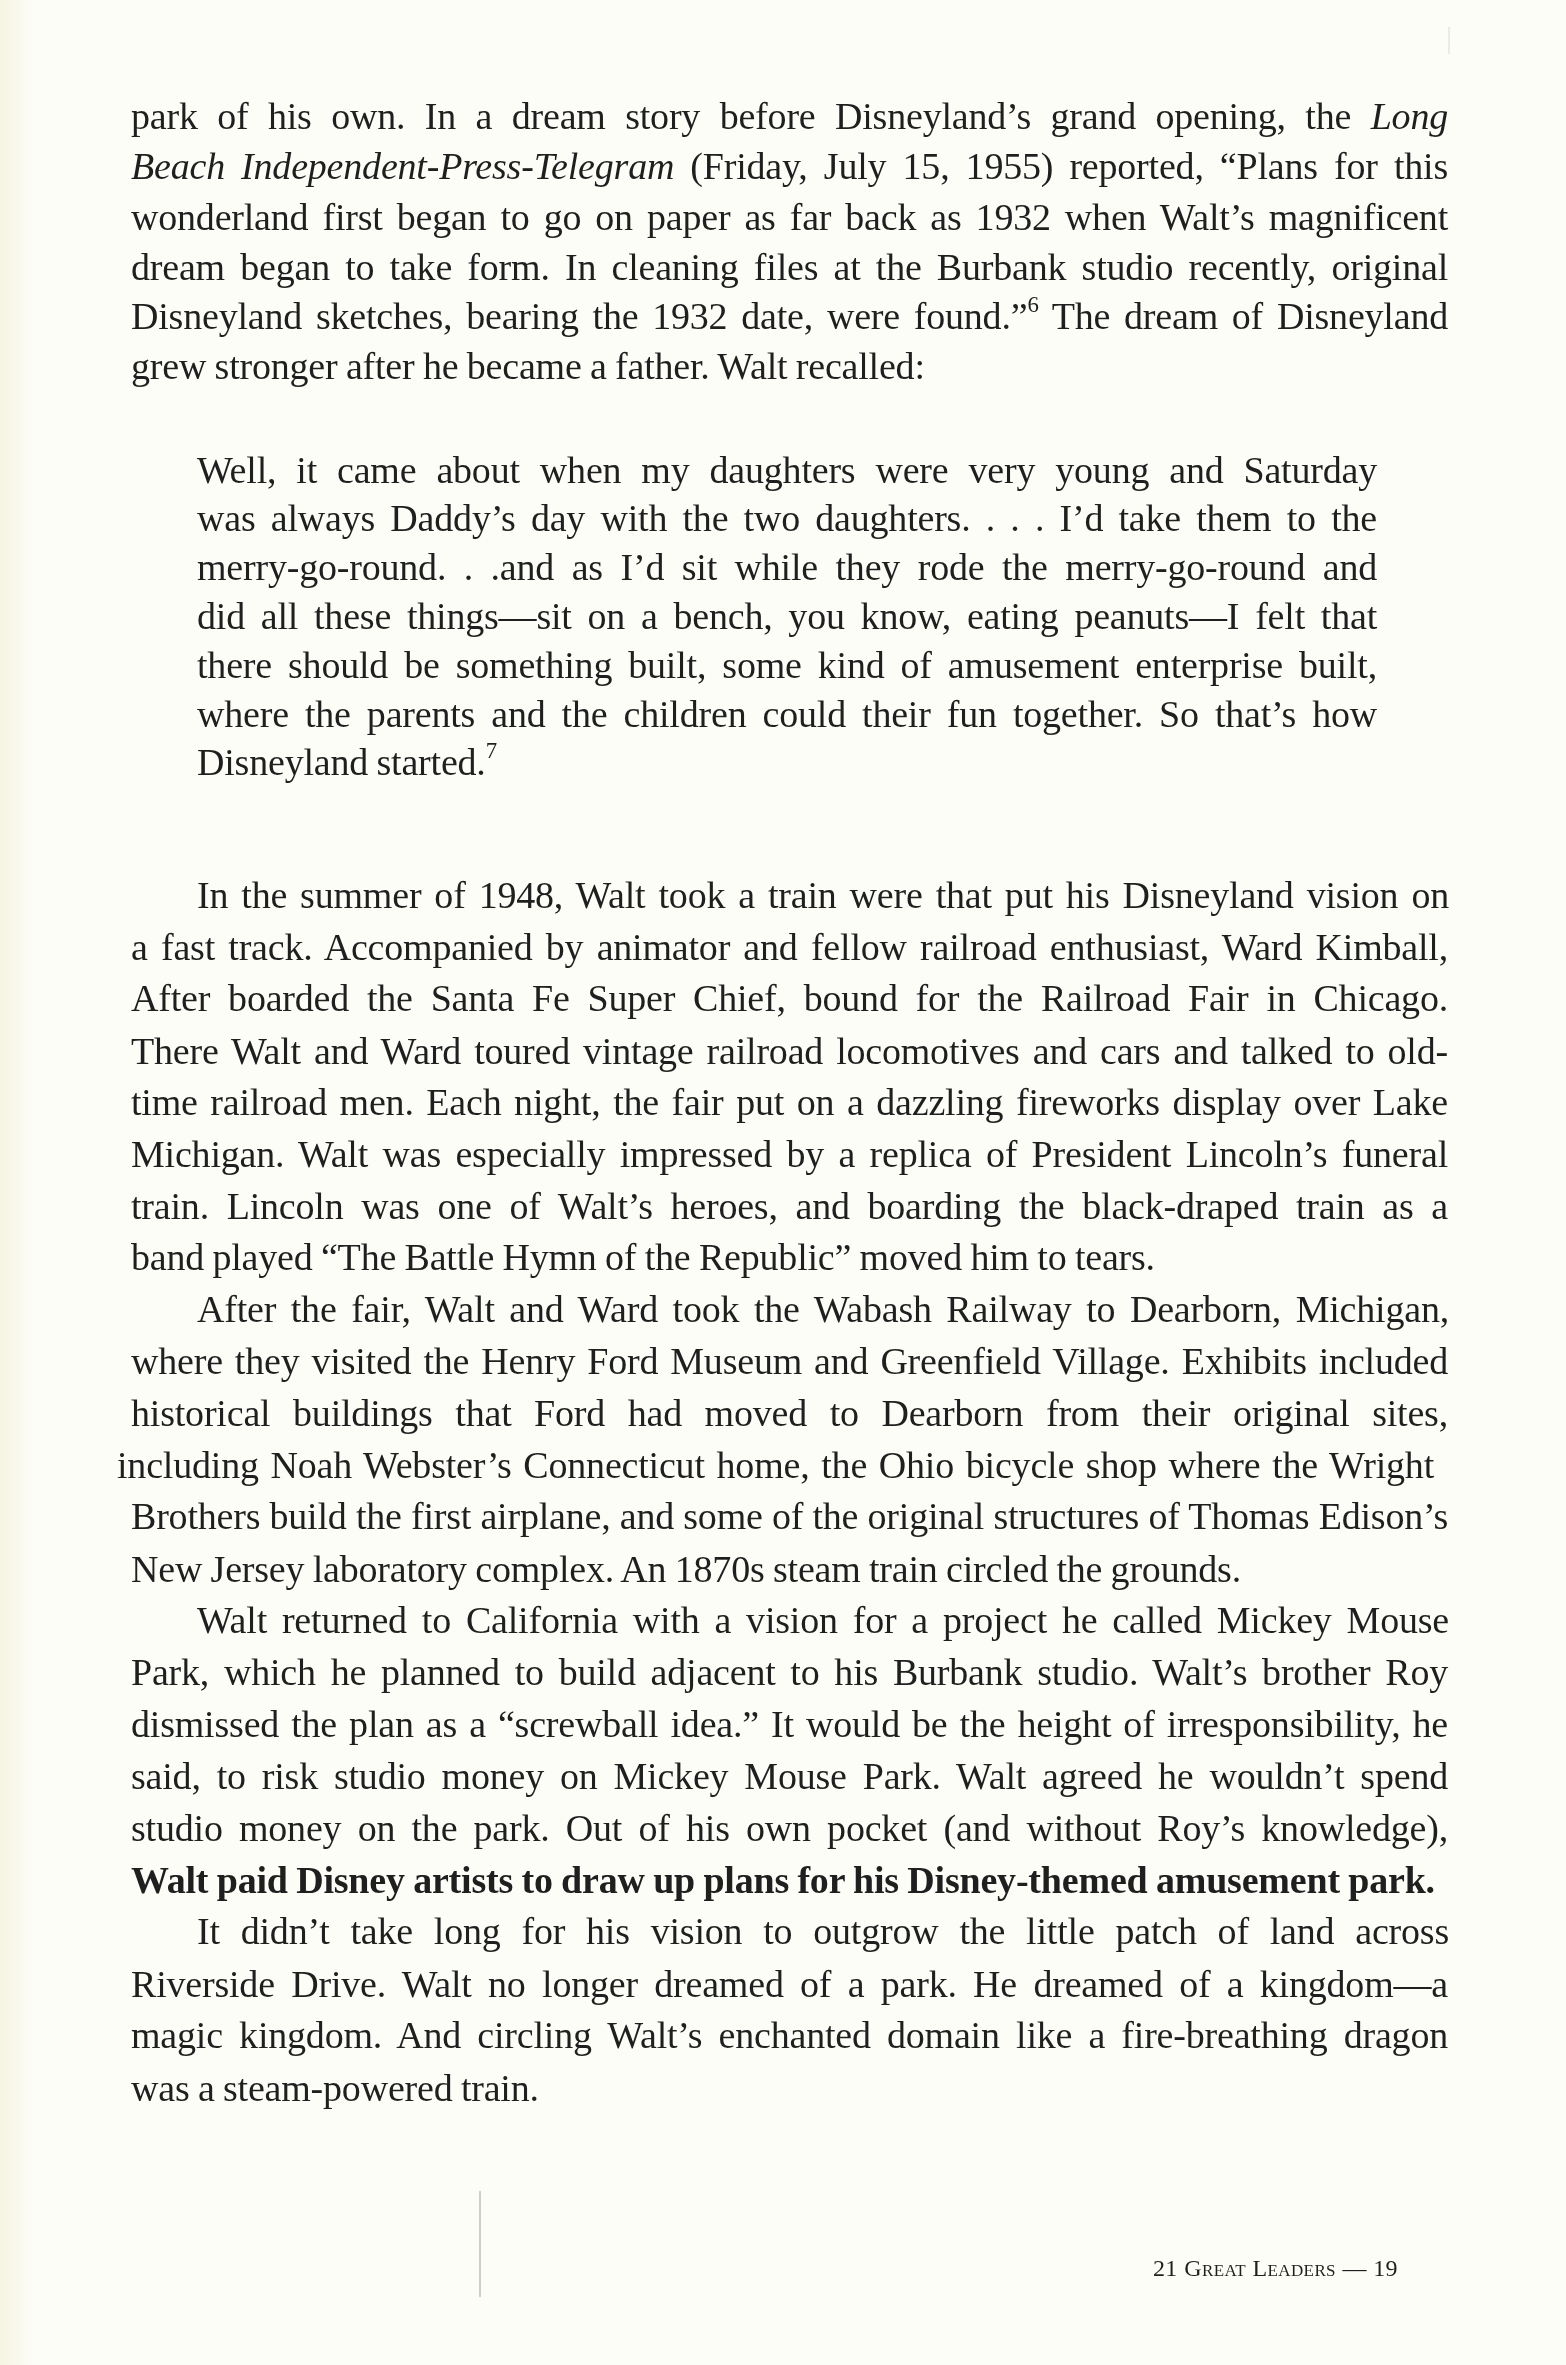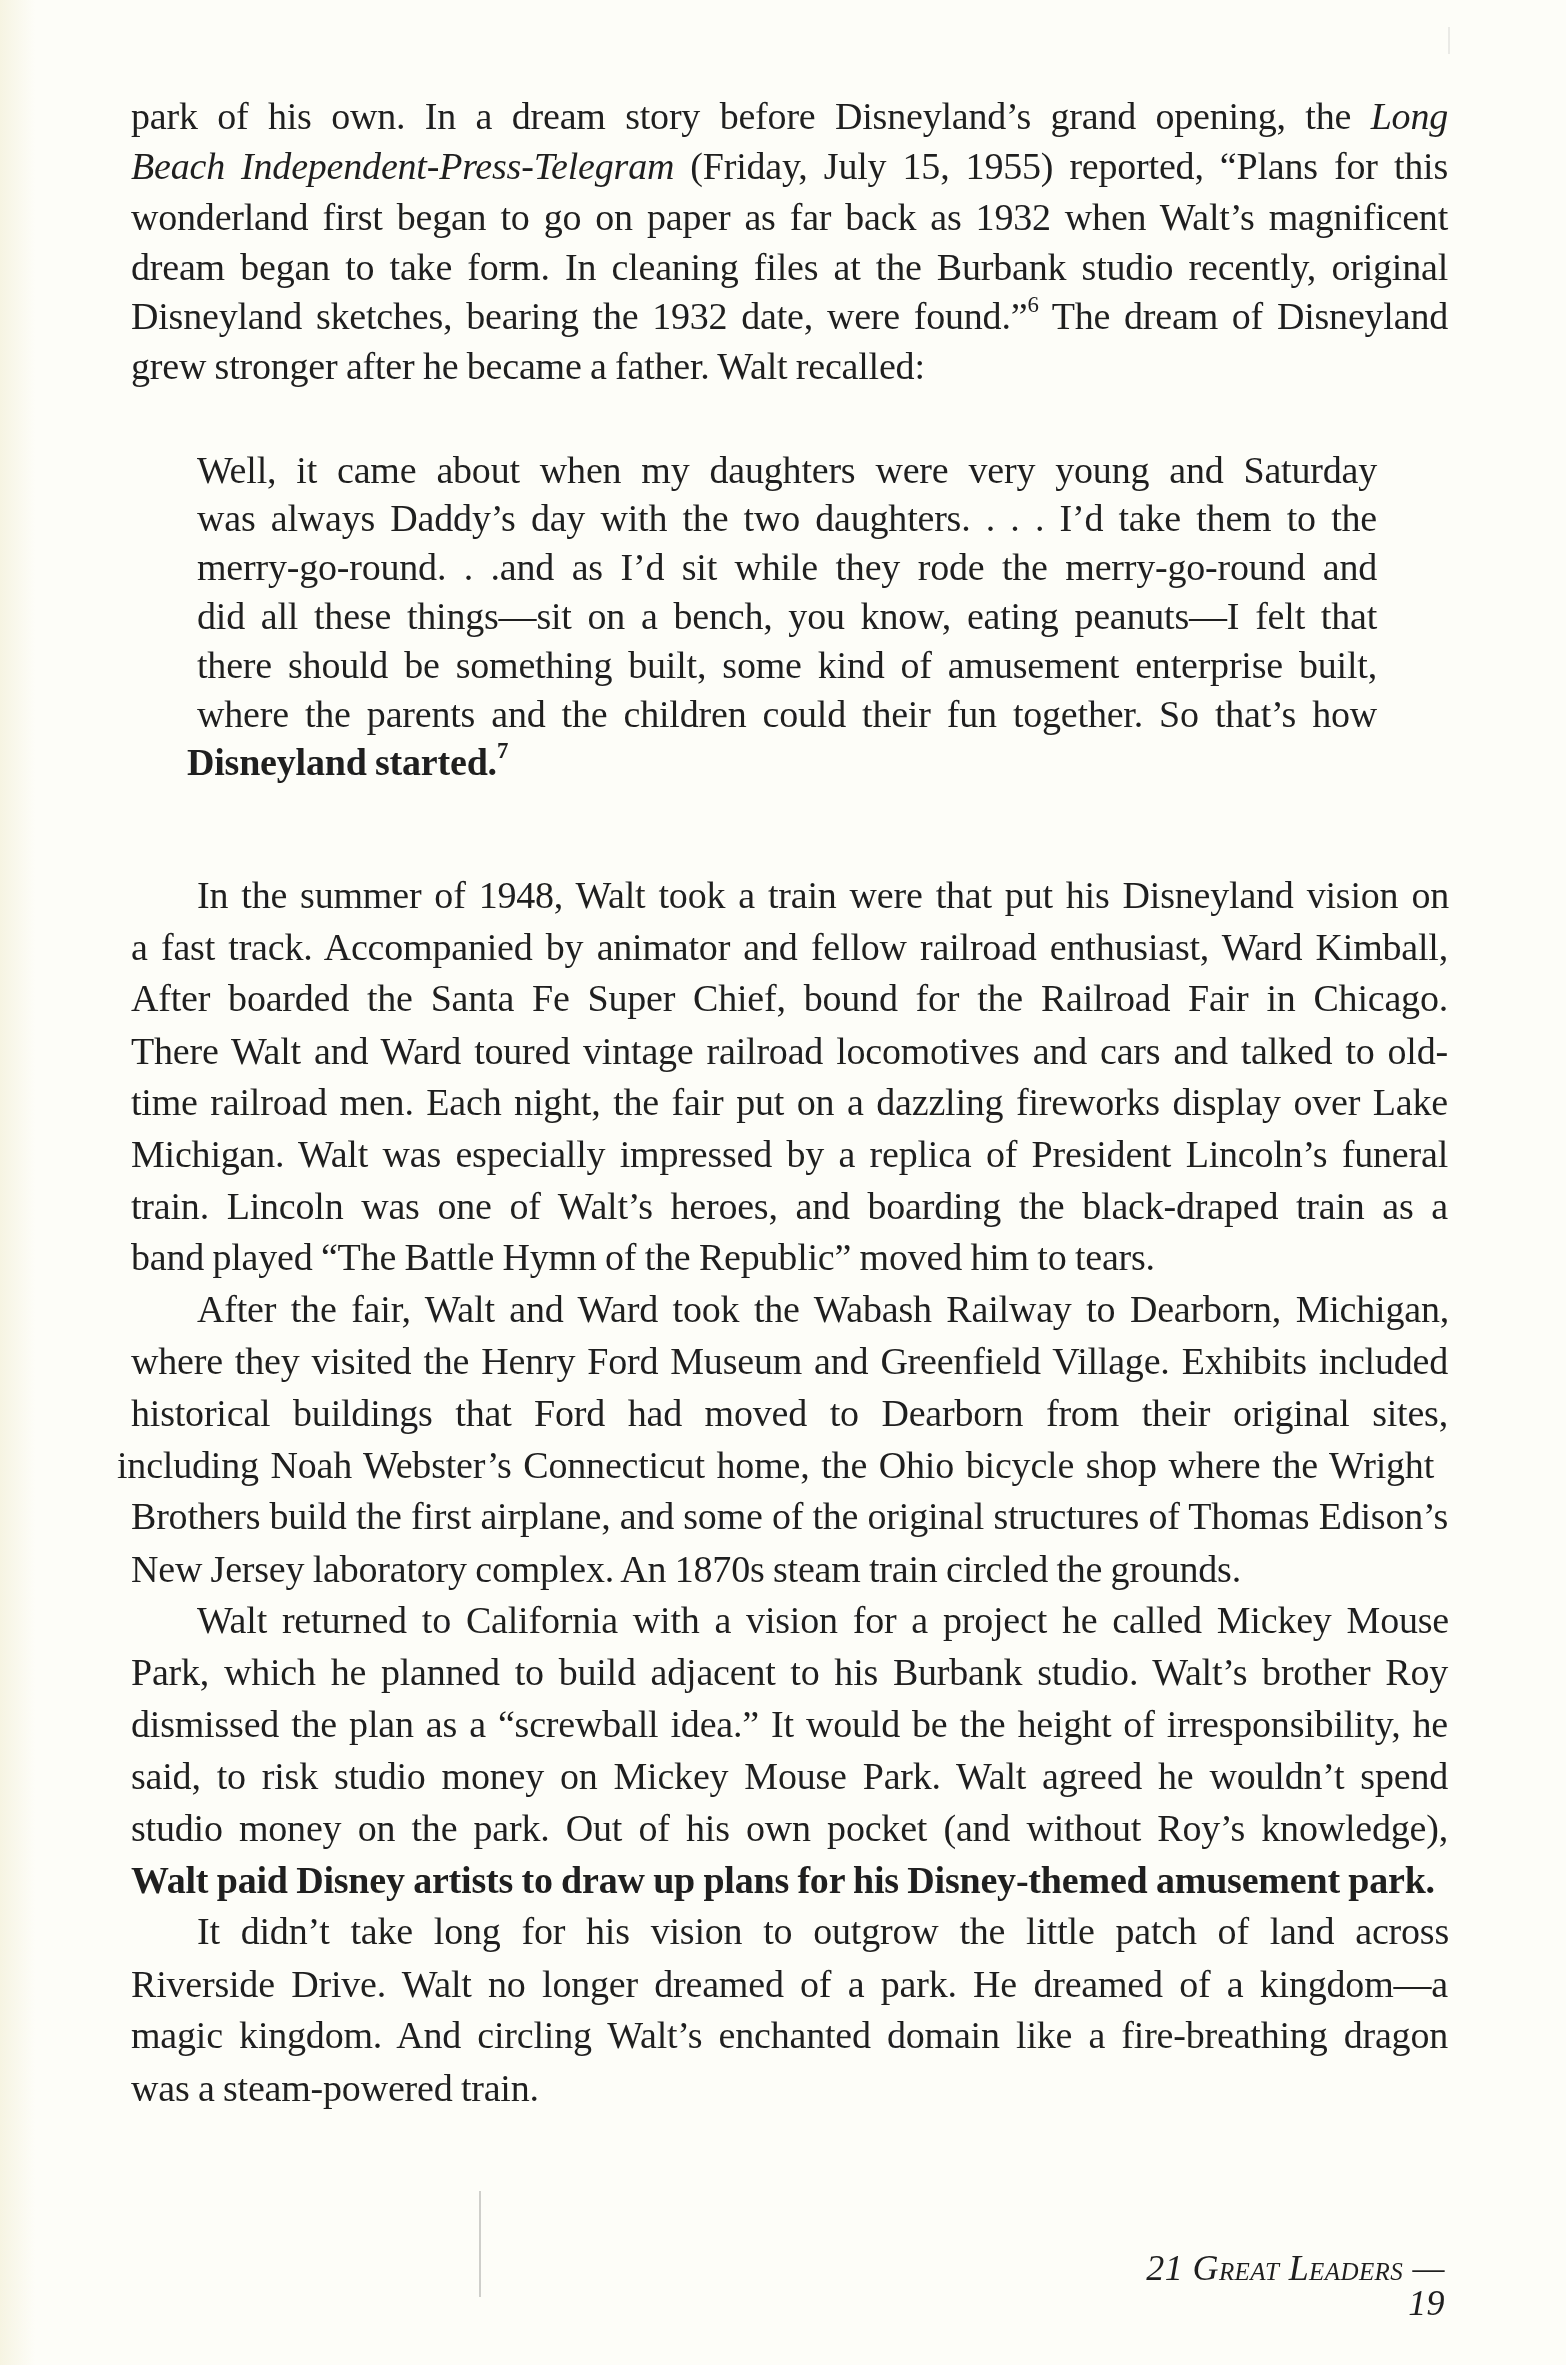--- a/index.html
+++ b/index.html
@@ -27,22 +27,22 @@
     letter-spacing: -0.2px;
     word-spacing: -0.9px;
   }
   .line.last { text-align-last: left; }
   
   .line > .txt { display: block; width: 100%; white-space: normal; text-align: inherit; text-align-last: inherit; }
   sup { font-size: 0.6em; line-height: 0; vertical-align: 0.75em; }
   em { font-style: italic; }
   .folio {
     position: absolute; left: 1106px; width: 339px; top: 2251px;
-    font-size: 36px; line-height: 35px; text-align: right;
-    font-variant: small-caps; letter-spacing: 0.4px; font-style: italic;
+    font-size: 24px; line-height: 35px; text-align: center;
+    font-variant: small-caps; letter-spacing: 0.4px;
   }
 </style>
 </head>
 <body>
 
 <div class="edge-tint"></div>
 <div class="scan-mark" style="left:479px; top:2191px; height:106px;"></div>
 <div class="scan-mark" style="left:1448px; top:27px; height:27px; opacity:0.4;"></div>
 
 <article id="page">
@@ -79,21 +79,21 @@
       </div>
       <div class="line" style="left: 197px; width: 1180px; top: 596px;">
         <div class="txt"><span>did all these things—sit on a bench, you know, eating peanuts—I felt that</span></div>
       </div>
       <div class="line" style="left: 197px; width: 1180px; top: 645px;">
         <div class="txt"><span>there should be something built, some kind of amusement enterprise built,</span></div>
       </div>
       <div class="line" style="left: 197px; width: 1180px; top: 694px;">
         <div class="txt"><span>where the parents and the children could their fun together. So that’s how</span></div>
       </div>
-      <div class="line last" style="left: 187px; width: 1180px; top: 742px; font-weight: bold;">
+      <div class="line last" style="left: 197px; width: 1180px; top: 742px;">
         <div class="txt"><span>Disneyland started.</span><sup>7</sup></div>
       </div>
     </blockquote>
 
   <section id="p2">
       <div class="line" style="left: 197px; width: 1252px; top: 875px;">
         <div class="txt"><span>In the summer of 1948, Walt took a train were that put his Disneyland vision on</span></div>
       </div>
       <div class="line" style="left: 131px; width: 1317px; top: 927px;">
         <div class="txt"><span>a fast track. Accompanied by animator and fellow railroad enthusiast, Ward Kimball,</span></div>

